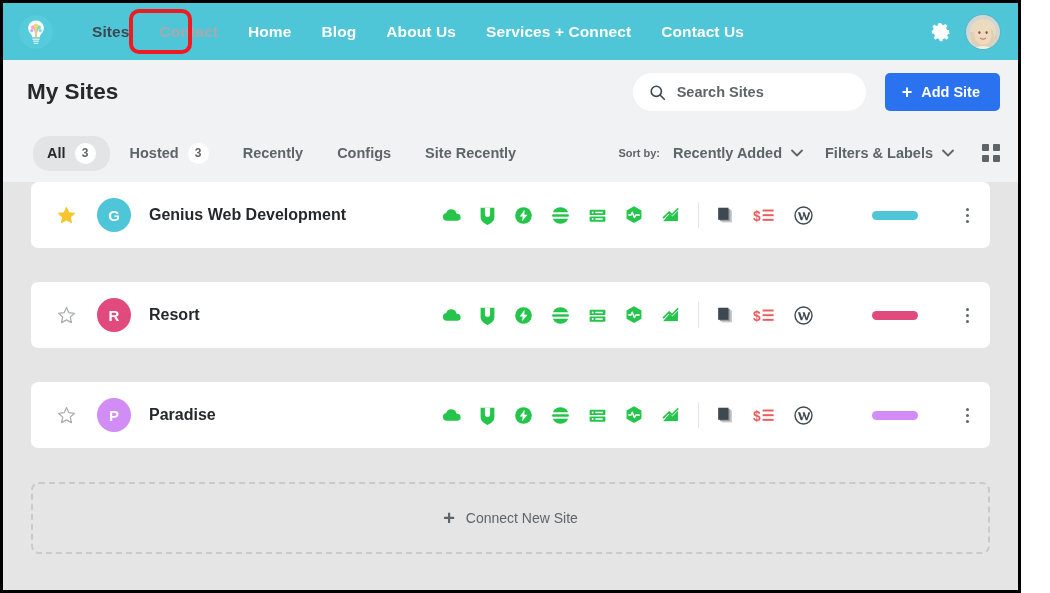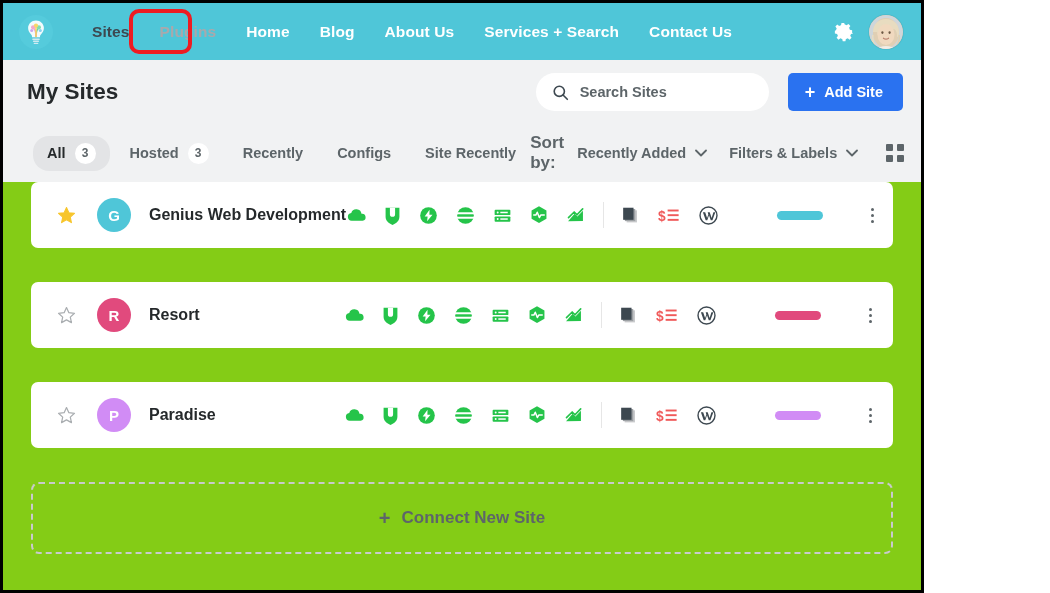--- a/index.html
+++ b/index.html
@@ -4,22 +4,22 @@
 <style>
   * { box-sizing: border-box; margin: 0; padding: 0; }
   html, body {
     width: 1050px; height: 593px;
     font-family: "Liberation Sans", sans-serif;
     background: #ffffff;
     overflow: hidden;
   }
   .screen {
     position: relative;
-    width: 924px; height: 593px;
-    background: #84cc16;
+    width: 1021px; height: 593px;
+    background: #e5e5e5;
     border: 3px solid #000000;
     overflow: hidden;
   }
 
   
   .topbar {
     height: 57px;
     background: #4fc6d8;
     display: flex;
     align-items: center;
@@ -104,21 +104,21 @@
     white-space: nowrap;
   }
   .tab.active { background: #e3e4e6; color: #25292b; border-radius: 16px; }
   .tab-count {
     display: inline-flex; align-items: center; justify-content: center;
     min-width: 21px; height: 21px; padding: 0 5px;
     background: #ffffff; border-radius: 11px;
     font-size: 12px; font-weight: bold; color: #5d6569;
   }
   .sorts { margin-left: auto; display: flex; align-items: center; gap: 22px; }
-  .sort-label { font-size: 17px; font-weight: bold; color: #5d6569; }
+  .sort-label { font-size: 11px; font-weight: bold; color: #5d6569; }
   .dropdown {
     display: flex; align-items: center; gap: 9px;
     font-size: 14.5px; font-weight: bold; color: #5d6569;
     cursor: pointer; white-space: nowrap; justify-content: flex-end;
   }
   .sorts .group { display:flex; align-items:center; gap: 13px; }
   .chev { width: 12px; height: 8px; display:block; }
   .grid-toggle {
     width: 18px; height: 18px;
     display: grid; grid-template-columns: 7px 7px; grid-template-rows: 7px 7px;
@@ -172,21 +172,21 @@
   
   .connect {
     margin: 0 28px;
     height: 72px;
     border: 2px dashed #c9cacc;
     border-radius: 8px;
     display: flex; align-items: center; justify-content: center;
     gap: 11px;
     cursor: pointer;
   }
-  .connect-text { font-size: 17px; font-weight: bold; color: #5d6569; }
+  .connect-text { font-size: 14px; font-weight: normal; color: #5d6569; }
   .connect-plus { font-size: 20px; font-weight: bold; color: #5d6569; line-height: 1; }
 </style>
 </head>
 <body>
 
 <div class="screen">
 
   <div class="topbar">
 
     <svg class="logo" viewBox="0 0 34 34">
@@ -200,25 +200,25 @@
       <path d="M17 21.5V11.5" stroke="#f7cf5e" stroke-width="1.5" fill="none" stroke-linecap="round"></path>
       <circle cx="19.9" cy="12.3" r="2.1" fill="#7fe0b0"></circle>
       <circle cx="14.1" cy="12.3" r="2.1" fill="#f3a8cb"></circle>
       <circle cx="17" cy="10.6" r="2.1" fill="#f8d66a"></circle>
       <circle cx="21.3" cy="15.4" r="1.5" fill="#8ad0f0"></circle>
       <circle cx="12.7" cy="15.4" r="1.5" fill="#c8a6ef"></circle>
     </svg>
 
     <div class="nav">
       <div class="nav-item active">Sites</div>
-      <div class="nav-item muted">Plugins</div>
+      <div class="nav-item muted">Contact</div>
       <div class="nav-item">Home</div>
       <div class="nav-item">Blog</div>
       <div class="nav-item">About Us</div>
-      <div class="nav-item">Services + Search</div>
+      <div class="nav-item">Services + Connect</div>
       <div class="nav-item">Contact Us</div>
     </div>
 
     <div class="nav-right">
       <svg class="gear" viewBox="0 0 24 24">
         <path fill="#ffffff" d="M12 8.3a3.7 3.7 0 1 0 0 7.4 3.7 3.7 0 0 0 0-7.4zm0 5.6a1.9 1.9 0 1 1 0-3.8 1.9 1.9 0 0 1 0 3.8z"></path>
         <path fill="#ffffff" d="M21 13.4v-2.8l-2.4-.5a6.9 6.9 0 0 0-.8-1.9l1.4-2-2-2-2 1.4c-.6-.4-1.2-.6-1.9-.8L12.7 3h-2.8l-.5 2.4c-.7.2-1.3.4-1.9.8l-2-1.4-2 2 1.4 2c-.4.6-.6 1.2-.8 1.9L3 11.3v2.8l2.4.5c.2.7.4 1.3.8 1.9l-1.4 2 2 2 2-1.4c.6.4 1.2.6 1.9.8l.5 2.4h2.8l.5-2.4c.7-.2 1.3-.4 1.9-.8l2 1.4 2-2-1.4-2c.4-.6.6-1.2.8-1.9l2.2-.5z"></path>
       </svg>
 
       <svg class="avatar-photo" viewBox="0 0 34 34">

